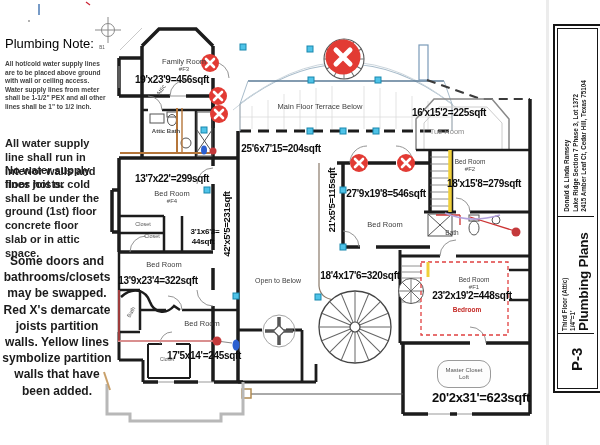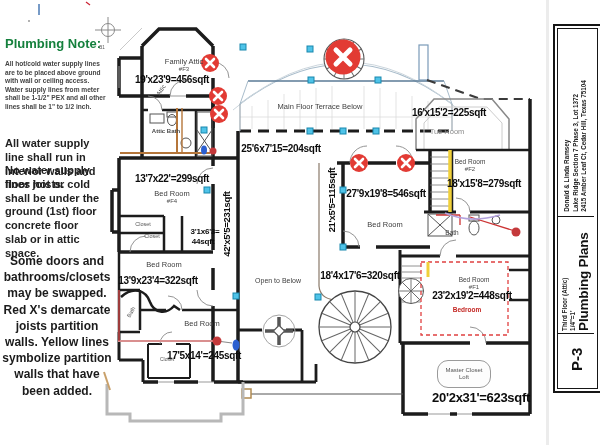--- a/index.html
+++ b/index.html
@@ -1,20 +1,20 @@
 <!DOCTYPE html>
 <html><head>
 <meta charset="utf-8">
 <style>
   html,body{margin:0;padding:0;background:#fff;}
   .stage{position:relative;width:600px;height:445px;background:#ffffff;overflow:hidden;
          font-family:"Liberation Sans",sans-serif;}
   
   .sidebar{position:absolute;left:0;top:0;width:112px;height:445px;background:#fff;}
-  .pn-head{position:absolute;left:5px;top:36px;font-size:13px;font-weight:700;color:#15803d;}
+  .pn-head{position:absolute;left:5px;top:36px;font-size:13px;font-weight:400;color:#000000;}
   .pn-small{position:absolute;left:5px;top:60px;width:102px;font-size:6.6px;line-height:1.3;
             color:#444;font-weight:600;}
   .pn-bold{position:absolute;left:5px;width:98px;font-size:11px;line-height:1.25;font-weight:700;color:#222;}
   .pn-big{position:absolute;left:2px;top:253px;width:110px;font-size:12px;line-height:1.35;
           font-weight:700;color:#1b1b1b;text-align:center;}
   
   .lbl{position:absolute;transform:translate(-50%,-50%);white-space:nowrap;color:#222;z-index:3;}
   .b10{font-weight:700;font-size:10px;color:#0c0c0c;letter-spacing:-0.3px;}
   .b8{font-weight:700;font-size:8px;color:#0c0c0c;letter-spacing:-0.2px;}
   .r75{font-size:7.5px;color:#3d3d3d;}
@@ -326,21 +326,21 @@
       </g>
       <g>
         <circle cx="406" cy="163" r="9" fill="#e23b34"></circle>
         <path d="M402,159 L410,167 M410,159 L402,167" stroke="#fff" stroke-width="2.6"></path>
       </g>
     </g>
   </svg>
 
   <div class="lbl t5" style="left:102px;top:47px;font-size:4.5px">B1</div>
 
-  <div class="lbl r75" style="left:184px;top:61px">Family Attic</div>
+  <div class="lbl r75" style="left:184px;top:61px">Family Room</div>
   <div class="lbl r6" style="left:184px;top:69px">#F3</div>
   <div class="lbl b10" style="left:172px;top:79px">19'x23'9=456sqft</div>
   <div class="lbl r6 attic-rot" style="left:161px;top:90px">Attic</div>
   <div class="lbl r6" style="left:166px;top:131px;font-weight:700">Attic Bath</div>
 
   <div class="lbl r75" style="left:320px;top:106px">Main Floor Terrace Below</div>
   <div class="lbl b10" style="left:281px;top:148px">25'6x7'15=204sqft</div>
   <div class="lbl b10 v" style="left:331px;top:200px;font-size:9.5px">21'x5'5=115sqft</div>
   <div class="lbl b10" style="left:386px;top:193px">27'9x19'8=546sqft</div>
   <div class="lbl r75" style="left:385px;top:224px">Bed Room</div>

